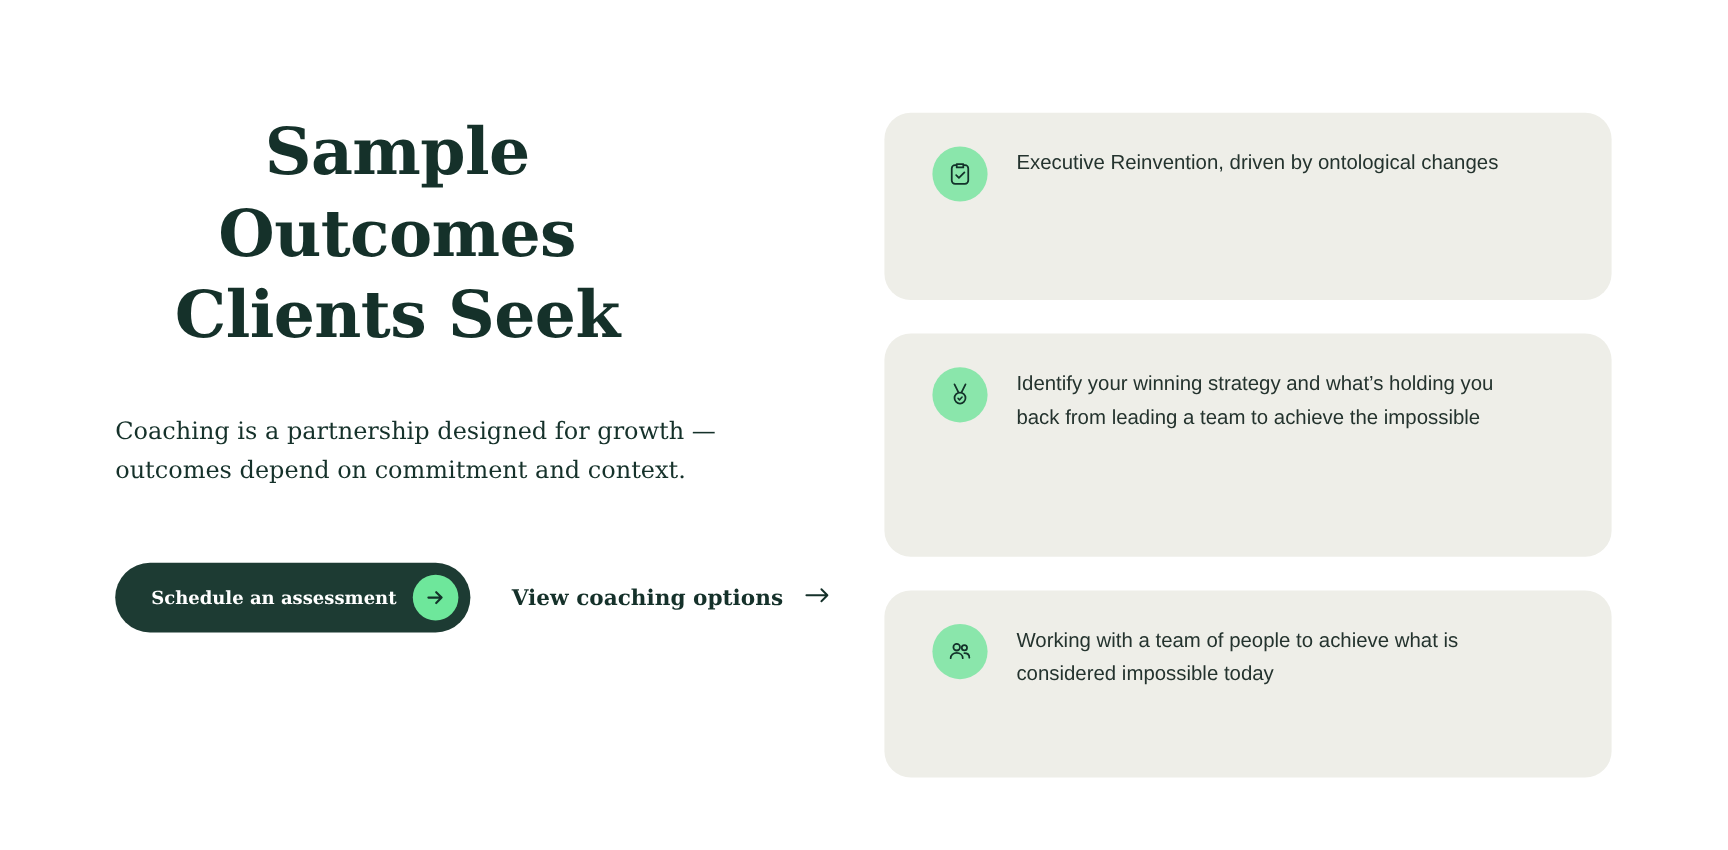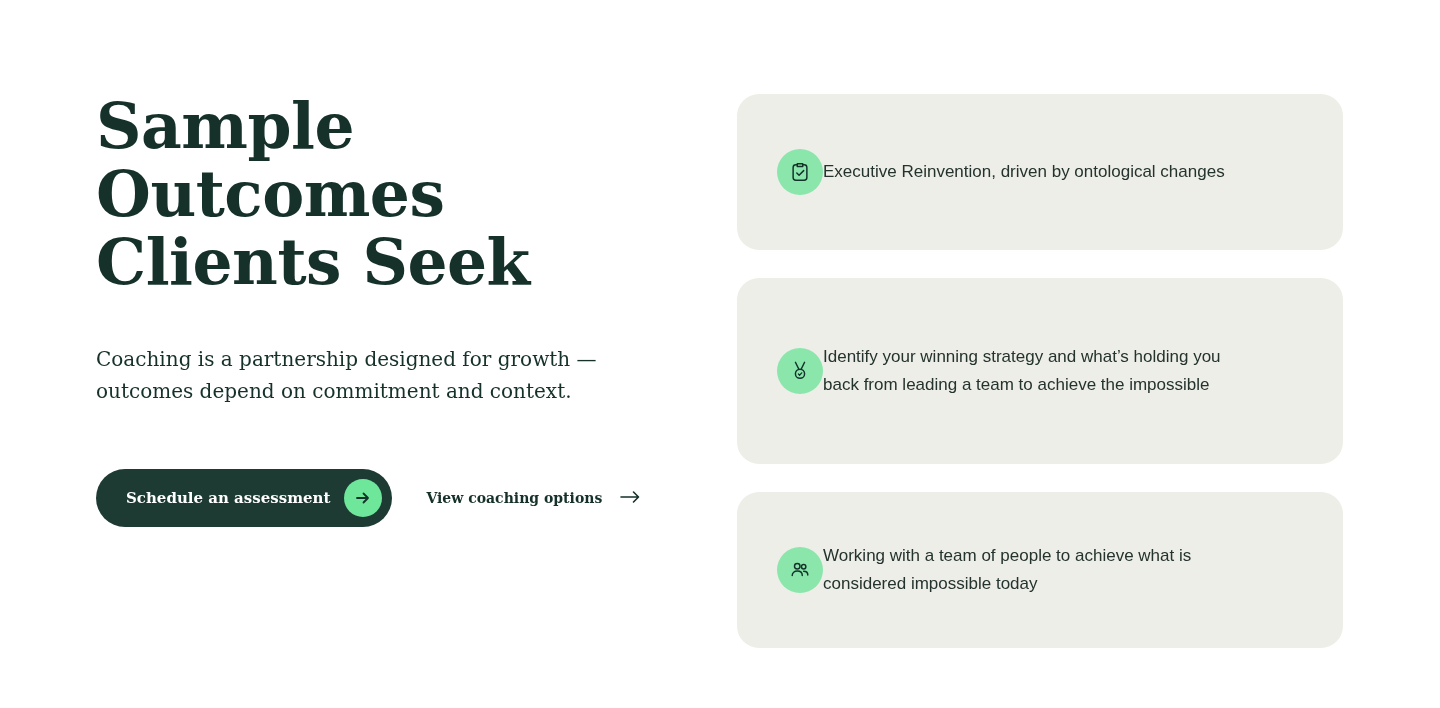--- a/index.html
+++ b/index.html
@@ -20,27 +20,28 @@
     box-sizing: border-box;
   }
   .left-col {
     position: absolute;
     left: 96px;
     top: 92px;
     width: 600px;
   }
   .headline {
     font-family: "DejaVu Serif", "Liberation Serif", serif;
-    font-size: 63px;
+    font-size: 54px;
     line-height: 68px;
     font-weight: 700;
     color: #15312a;
     letter-spacing: -0.5px;
     margin: 0;
     max-width: 470px;
+    text-align: center;
   }
   .subhead {
     font-family: "DejaVu Serif", "Liberation Serif", serif;
     font-size: 20px;
     line-height: 32px;
     font-weight: 400;
     color: #15312a;
     margin: 0;
     margin-top: 47px;
     max-width: 560px;
@@ -81,41 +82,41 @@
     display: block;
   }
   .btn-secondary {
     display: inline-flex;
     align-items: center;
     gap: 16px;
     background: transparent;
     border: none;
     color: #15312a;
     font-family: "DejaVu Serif", "Liberation Serif", serif;
-    font-size: 14px;
+    font-size: 18px;
     font-weight: 700;
     cursor: pointer;
     margin-left: 34px;
     padding: 0;
     height: 58px;
   }
   .cards {
     position: absolute;
     left: 737px;
     top: 94px;
     width: 606px;
     display: flex;
     flex-direction: column;
     gap: 28px;
   }
   .card {
     background: #eeeee8;
     border-radius: 22px;
     display: flex;
-    align-items: center;
+    gap: 24px;
     padding: 28px 56px 28px 40px;
     box-sizing: border-box;
   }
   .card-1 { min-height: 156px; }
   .card-2 { min-height: 156px; }
   .card-3 { min-height: 186px; }
   .card-icon {
     width: 46px;
     height: 46px;
     border-radius: 50%;

